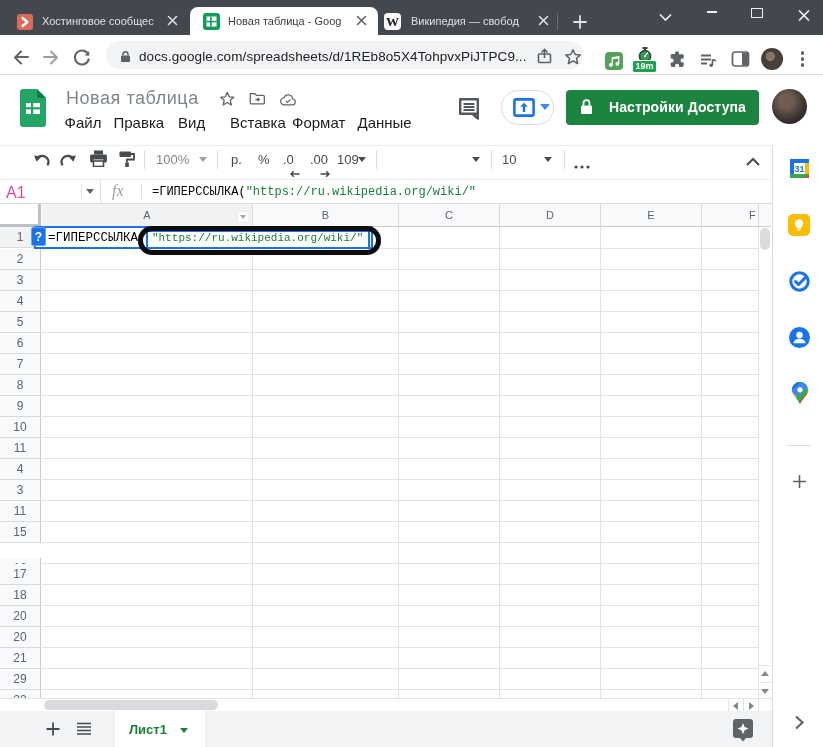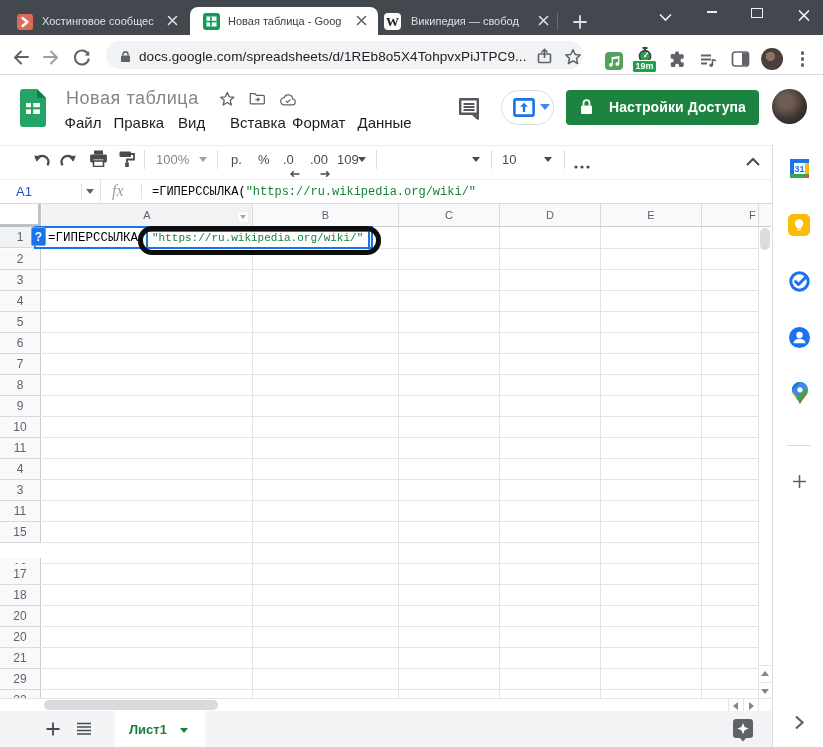--- a/index.html
+++ b/index.html
@@ -243,21 +243,21 @@
 <div class="abs" style="left:573px;top:156px;"><svg width="18" height="6" viewBox="0 0 18 6">
       <circle cx="3" cy="3" r="1.6" fill="#474b4f"></circle>
       <circle cx="9" cy="3" r="1.6" fill="#474b4f"></circle>
       <circle cx="15" cy="3" r="1.6" fill="#474b4f"></circle>
     </svg></div>
 <div class="abs" style="left:745px;top:153px;"><svg width="16" height="10" viewBox="0 0 16 10">
       <path d="M2 8 L8 2 L14 8" fill="none" stroke="#474b4f" stroke-width="2"></path>
     </svg></div>
 
 <div id="fbar"></div>
-<div class="abs" style="left:6px;top:184px;font-size:13px;color:#1d4ed8;margin-left:10px;">A1</div>
+<div class="abs" style="left:6px;top:184px;font-size:16px;color:#ec4899;">A1</div>
 <div class="abs" style="left:81px;top:184px;width:1px;height:15px;background:#e0e0e0;"></div>
 <div class="abs" style="left:86px;top:189px;width:0;height:0;border-left:4px solid transparent;border-right:4px solid transparent;border-top:5px solid #5f6368;"></div>
 <div class="abs" style="left:100px;top:179px;width:1px;height:25px;background:#e0e0e0;"></div>
 <div class="abs" style="left:112px;top:182px;font-family:'Liberation Serif',serif;font-style:italic;font-size:16px;color:#9aa0a6;">fx</div>
 <div class="abs" style="left:141px;top:184px;width:1px;height:15px;background:#e0e0e0;"></div>
 <div class="abs mono" style="left:152px;top:185px;font-size:12px;color:#000;">=ГИПЕРССЫЛКА(<span style="color:#188038;">"https://ru.wikipedia.org/wiki/"</span></div>
 
 <div id="grid">
 
   <div class="colhead" style="left:0;width:41px;background:#fff;border-right:3px solid #bdc1c6;border-bottom:3px solid #bdc1c6;height:23px;"></div>

